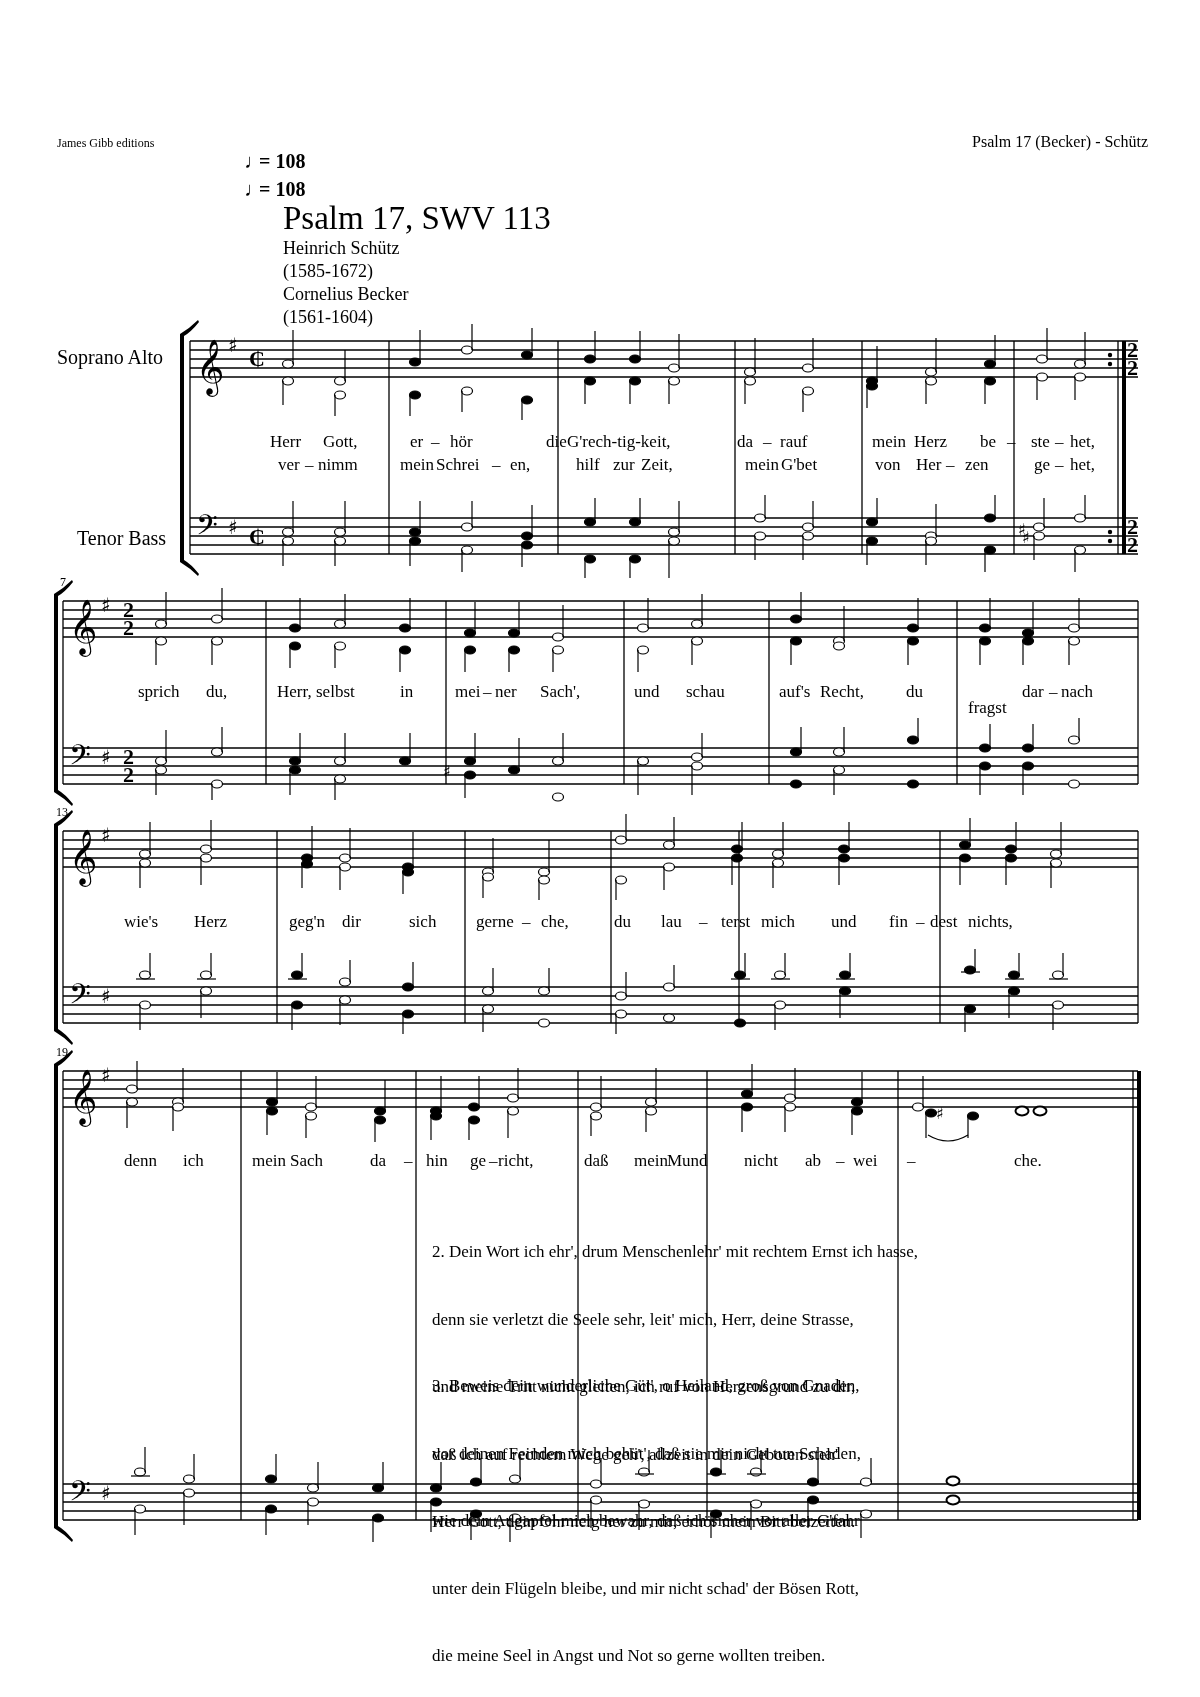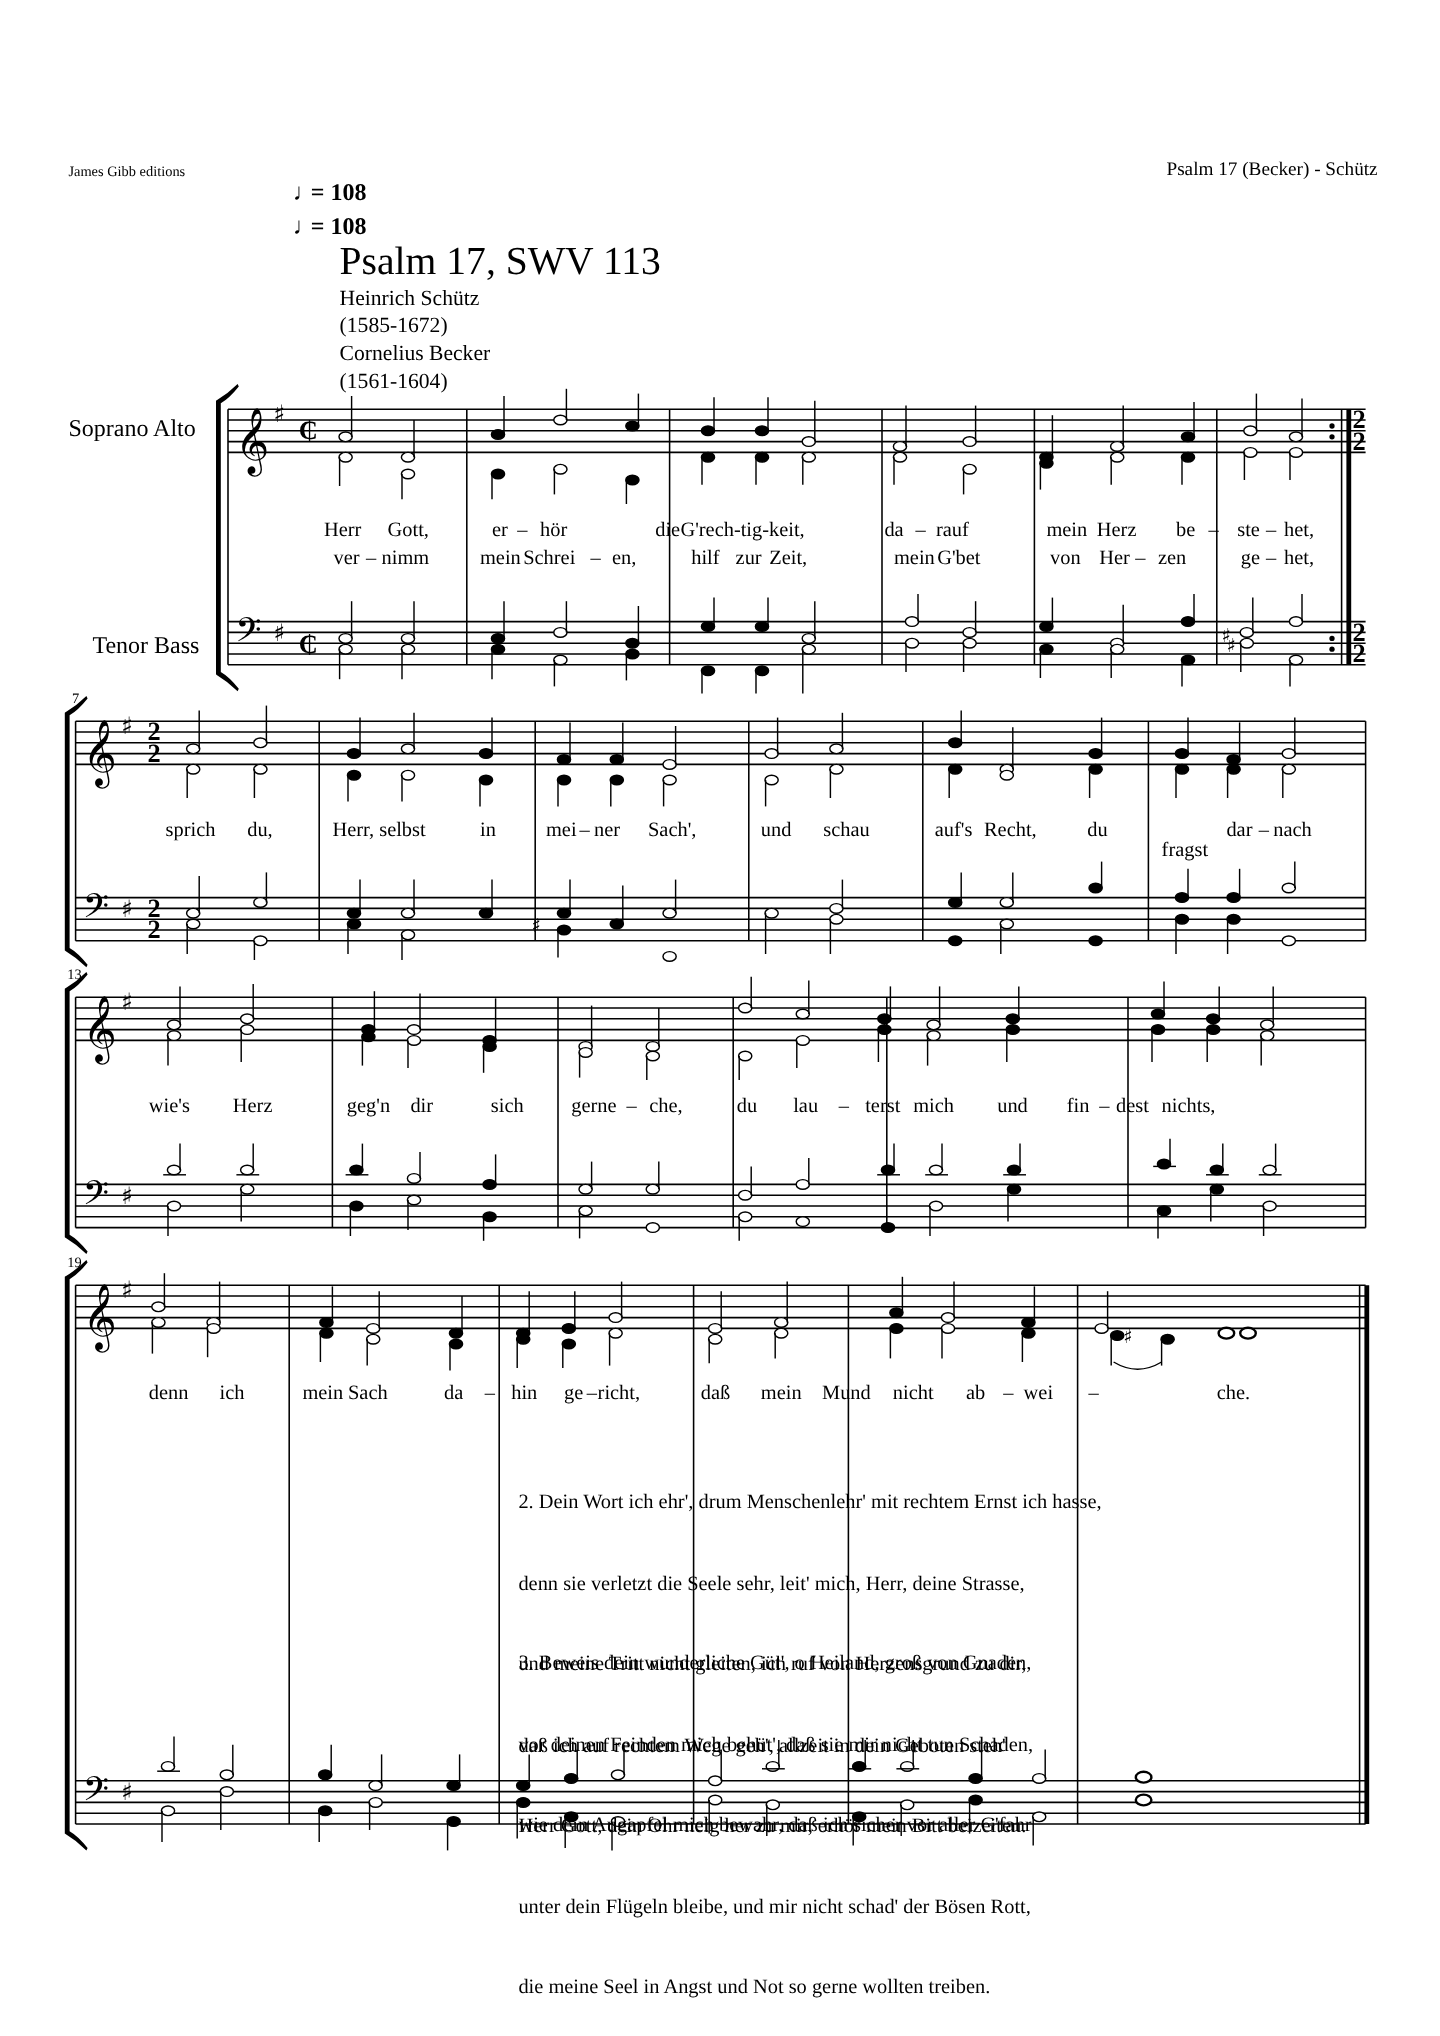--- a/index.html
+++ b/index.html
@@ -809,21 +809,21 @@
   <span class="lyr" style="left:252px; top:1151px;">mein</span>
   <span class="lyr" style="left:290px; top:1151px;">Sach</span>
   <span class="lyr" style="left:370px; top:1151px;">da</span>
   <span class="lyr" style="left:404px; top:1151px;">–</span>
   <span class="lyr" style="left:426px; top:1151px;">hin</span>
   <span class="lyr" style="left:470px; top:1151px;">ge</span>
   <span class="lyr" style="left:489px; top:1151px;">–</span>
   <span class="lyr" style="left:498px; top:1151px;">richt,</span>
   <span class="lyr" style="left:584px; top:1151px;">daß</span>
   <span class="lyr" style="left:634px; top:1151px;">mein</span>
-  <span class="lyr" style="left:685px; top:1151px;">Mund</span>
+  <span class="lyr" style="left:667px; top:1151px;">Mund</span>
   <span class="lyr" style="left:744px; top:1151px;">nicht</span>
   <span class="lyr" style="left:805px; top:1151px;">ab</span>
   <span class="lyr" style="left:836px; top:1151px;">–</span>
   <span class="lyr" style="left:853px; top:1151px;">wei</span>
   <span class="lyr" style="left:907px; top:1151px;">–</span>
   <span class="lyr" style="left:1014px; top:1151px;">che.</span>
 </div>
 
 <div class="verse" style="top:1196px;">
   <div>2. Dein Wort ich ehr', drum Menschenlehr' mit rechtem Ernst ich hasse,</div>

